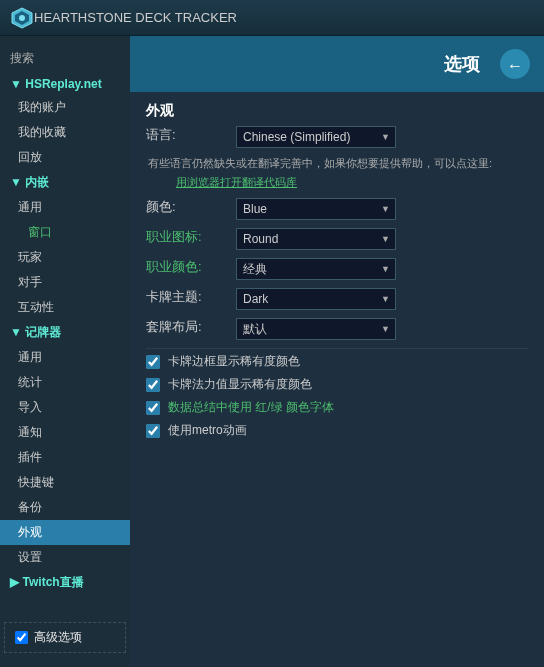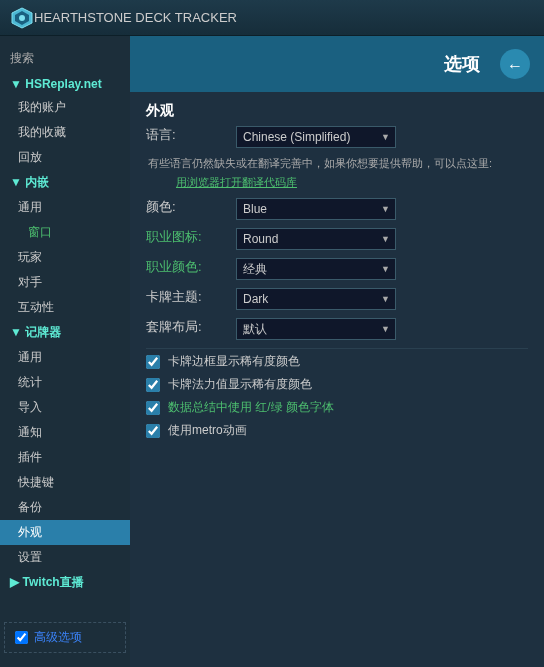--- a/index.html
+++ b/index.html
@@ -72,21 +72,21 @@
       padding: 6px 10px;
       display: flex;
       align-items: center;
       gap: 6px;
       border: 1px dashed #3a5060;
       margin: 4px;
       width: 122px;
     }
     .sidebar-bottom-label {
       font-size: 12px;
-      color: #3b82f6;
+      color: #e5e5e5;
     }
 
     
     #main {
       flex: 1;
       background: #1e3040;
       overflow-y: auto;
     }
 
     

